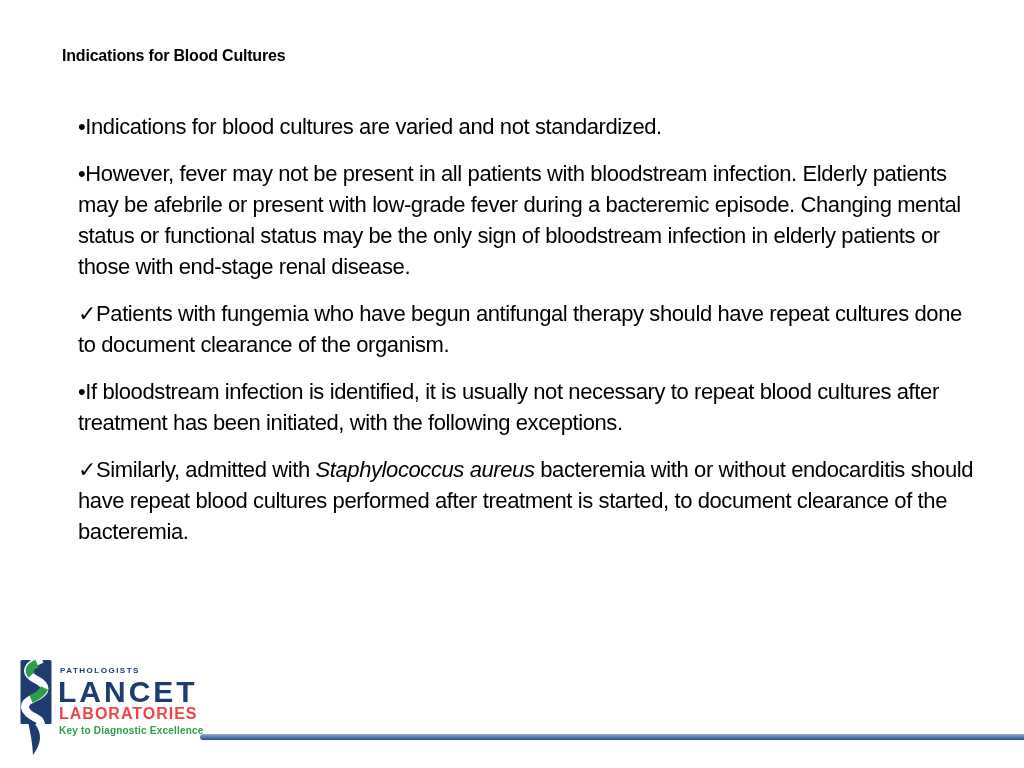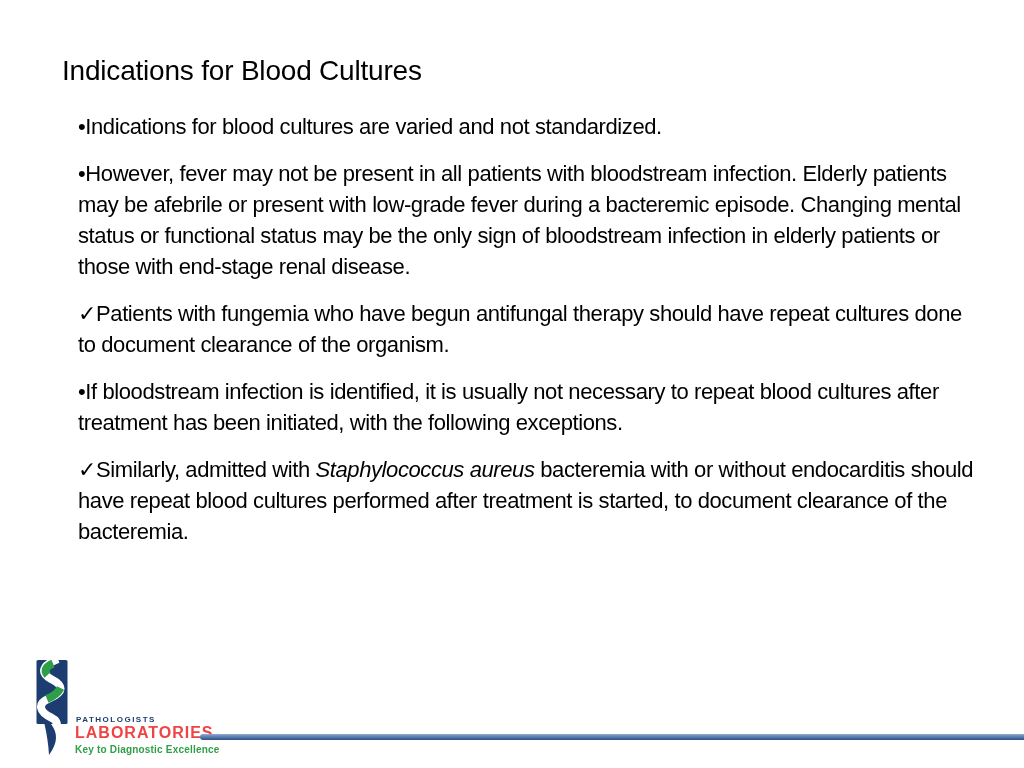--- a/index.html
+++ b/index.html
@@ -10,44 +10,43 @@
     background: #ffffff;
     overflow: hidden;
     font-family: "Liberation Sans", sans-serif;
     color: #000000;
   }
 
   .slide-title {
     position: absolute;
     left: 62px; top: 36px;
     width: 935px;
-    font-size: 28px;
-    font-weight: normal;
+    font-size: 16px;
+    font-weight: bold;
     letter-spacing: -0.2px;
     color: #000000;
   }
 
   .body-text {
     position: absolute;
     left: 62px; top: 95px;
     width: 935px;
     font-size: 22px;
     line-height: 31px;
     letter-spacing: -0.4px;
   }
   .bullet { margin: 16px; }
   .bullet .marker { }
   .italic { font-style: italic; }
 
   .footer-logo {
     position: absolute;
     left: 20px; top: 658px;
     display: flex;
-    align-items: flex-end;
-    margin-left: 16px;
+    align-items: flex-start;
   }
   .logo-mark { width: 33px; height: 97px; display: block; }
   .logo-text-col { margin-left: 4px; display: flex; flex-direction: column; }
   .logo-pathologists {
     color: #1d3c6f;
     font-size: 8px; font-weight: bold;
     letter-spacing: 1.5px;
     margin: 8px 0 0 3px;
     line-height: 9px;
   }
@@ -97,18 +96,19 @@
 <div class="footer-logo">
   <svg class="logo-mark" viewBox="0 0 33 97" aria-hidden="true">
     <rect x="0.5" y="2" width="31" height="64" rx="1.5" fill="#1d3c6f"></rect>
     <path d="M 22,1 C 6,7 4,15 15,21 C 28,27.5 28,34.5 13,40.5 C 1,45.5 3,54 16,60 C 20,62 21,64 21,67" stroke="#ffffff" stroke-width="8" fill="none"></path>
     <path d="M 17,5.5 C 10,8.5 7.5,12.5 11.5,17" stroke="#2f9e48" stroke-width="8" fill="none"></path>
     <path d="M 24.5,30 C 22,35 17,38.5 11,41" stroke="#2f9e48" stroke-width="8" fill="none"></path>
     <path d="M 15,66 C 22,75 22,85 13,97 C 12.5,86 10.5,75 8.5,66 Z" fill="#1d3c6f"></path>
   </svg>
   <div class="logo-text-col">
     <div class="logo-pathologists">PATHOLOGISTS</div>
+    <div class="logo-name">LANCET</div>
     <div class="logo-labs">LABORATORIES</div>
     <div class="logo-tagline">Key to Diagnostic Excellence</div>
   </div>
 </div>
 
 <div class="footer-divider"></div>
 
 </body></html>

